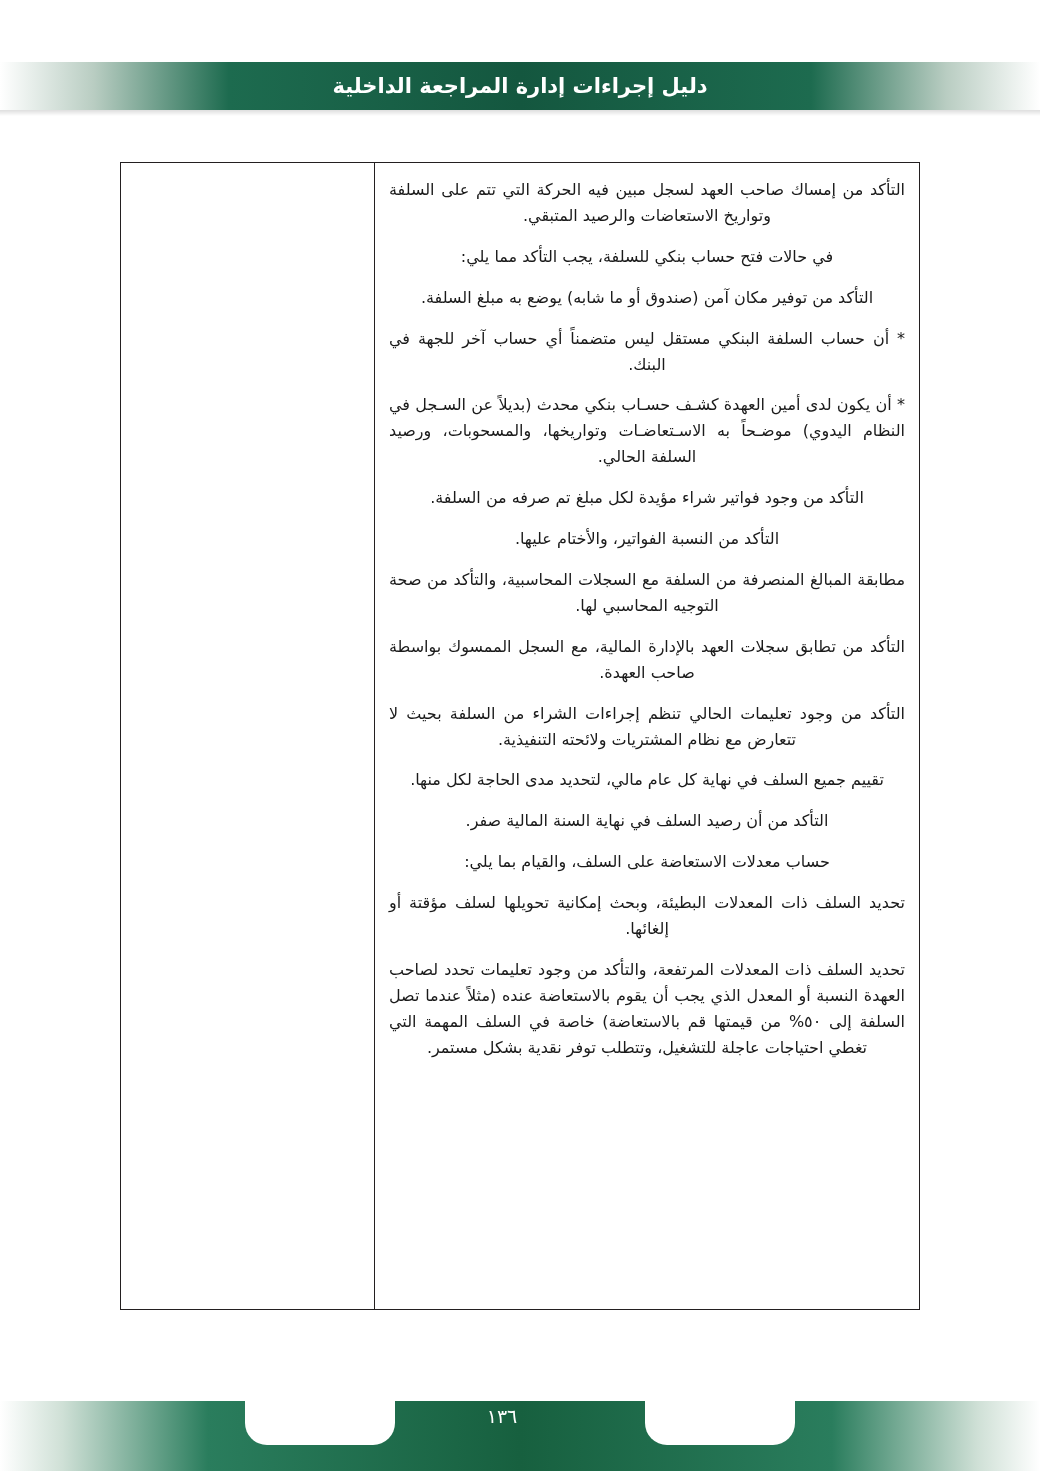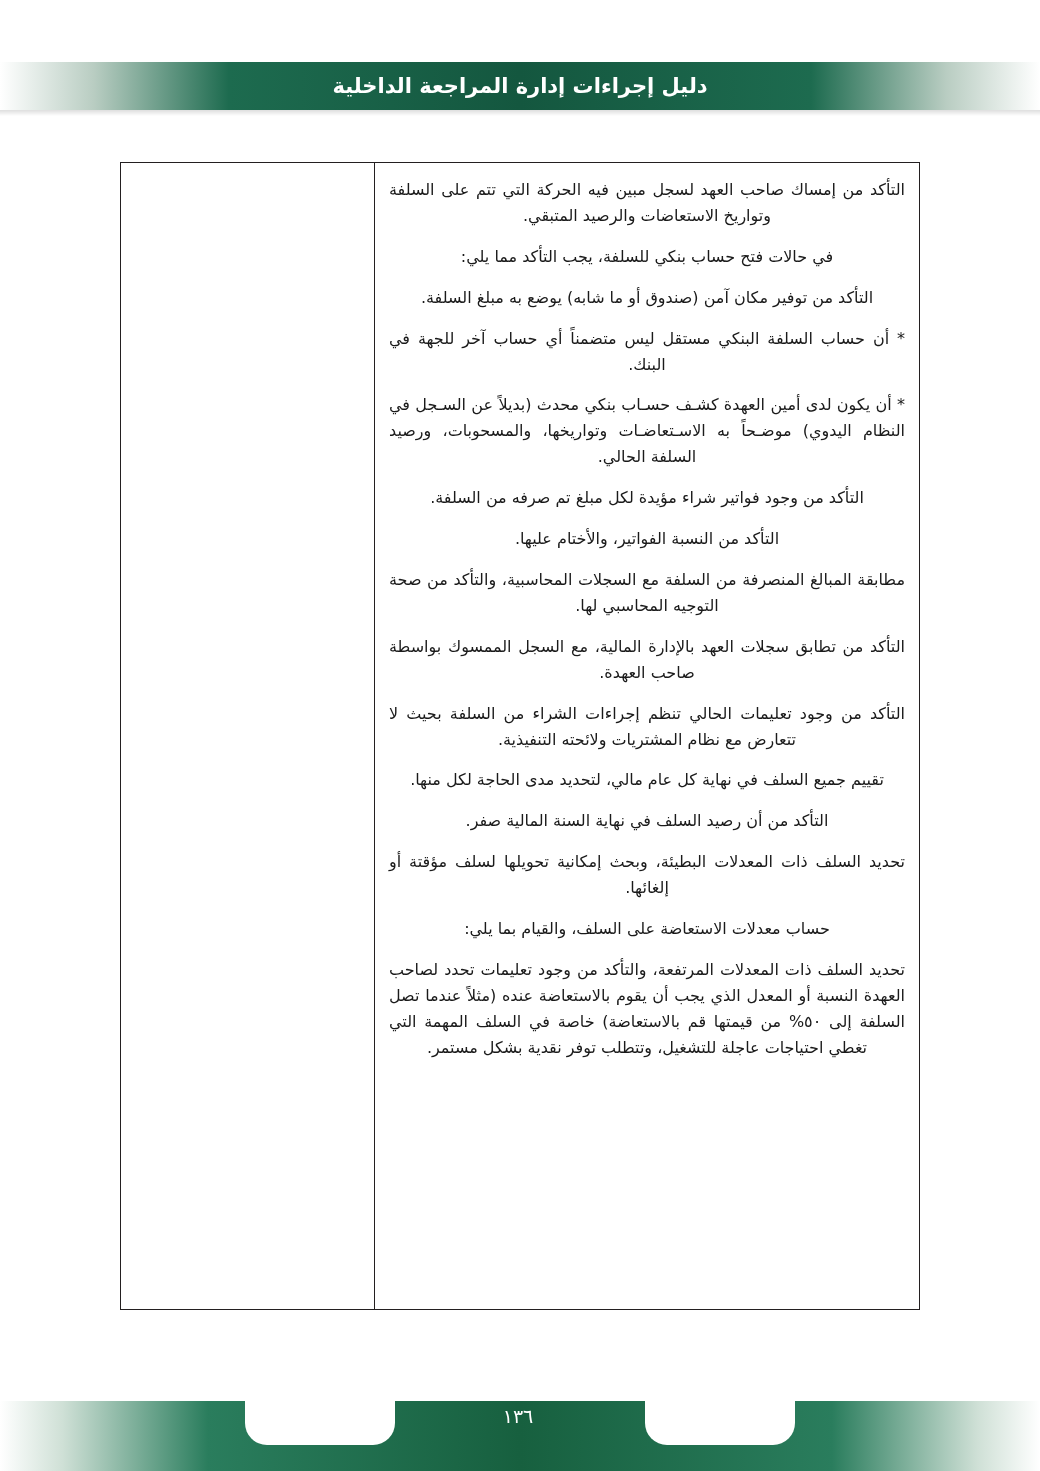--- a/index.html
+++ b/index.html
@@ -142,21 +142,20 @@
   .footer-notch.right { left: 645px; }
   .footer-page-number {
     position: absolute;
     top: 50px;
     left: 0;
     width: 1004px;
     text-align: center;
     color: #ffffff;
     font-size: 19px;
     letter-spacing: 1px;
-    margin-left: 16px;
   }
 </style>
 </head>
 <body>
 
 <div class="page-header">
   <div class="header-band"></div>
   <div class="header-band-inner">
     <div class="header-title">دليل إجراءات إدارة المراجعة الداخلية</div>
   </div>
@@ -170,22 +169,22 @@
     <p class="para">التأكد من توفير مكان آمن (صندوق أو ما شابه) يوضع به مبلغ السلفة.</p>
     <p class="para bullet">* أن حساب السلفة البنكي مستقل ليس متضمناً أي حساب آخر للجهة في البنك.</p>
     <p class="para bullet">* أن يكون لدى أمين العهدة كشـف حسـاب بنكي محدث (بديلاً عن السـجل في النظام اليدوي) موضـحاً به الاسـتعاضـات وتواريخها، والمسحوبات، ورصيد السلفة الحالي.</p>
     <p class="para">التأكد من وجود فواتير شراء مؤيدة لكل مبلغ تم صرفه من السلفة.</p>
     <p class="para center">التأكد من النسبة الفواتير، والأختام عليها.</p>
     <p class="para">مطابقة المبالغ المنصرفة من السلفة مع السجلات المحاسبية، والتأكد من صحة التوجيه المحاسبي لها.</p>
     <p class="para">التأكد من تطابق سجلات العهد بالإدارة المالية، مع السجل الممسوك بواسطة صاحب العهدة.</p>
     <p class="para">التأكد من وجود تعليمات الحالي تنظم إجراءات الشراء من السلفة بحيث لا تتعارض مع نظام المشتريات ولائحته التنفيذية.</p>
     <p class="para">تقييم جميع السلف في نهاية كل عام مالي، لتحديد مدى الحاجة لكل منها.</p>
     <p class="para center">التأكد من أن رصيد السلف في نهاية السنة المالية صفر.</p>
+    <p class="para center">حساب معدلات الاستعاضة على السلف، والقيام بما يلي:</p>
     <p class="para">تحديد السلف ذات المعدلات البطيئة، وبحث إمكانية تحويلها لسلف مؤقتة أو إلغائها.</p>
-    <p class="para center">حساب معدلات الاستعاضة على السلف، والقيام بما يلي:</p>
     <p class="para">تحديد السلف ذات المعدلات المرتفعة، والتأكد من وجود تعليمات تحدد لصاحب العهدة النسبة أو المعدل الذي يجب أن يقوم بالاستعاضة عنده (مثلاً عندما تصل السلفة إلى ٥٠% من قيمتها قم بالاستعاضة) خاصة في السلف المهمة التي تغطي احتياجات عاجلة للتشغيل، وتتطلب توفر نقدية بشكل مستمر.</p>
   </div>
   <div class="col-side"></div>
 </div>
 
 <div class="page-footer">
   <div class="footer-band"></div>
   <div class="footer-notch left"></div>
   <div class="footer-notch right"></div>
   <div class="footer-page-number">١٣٦</div>

